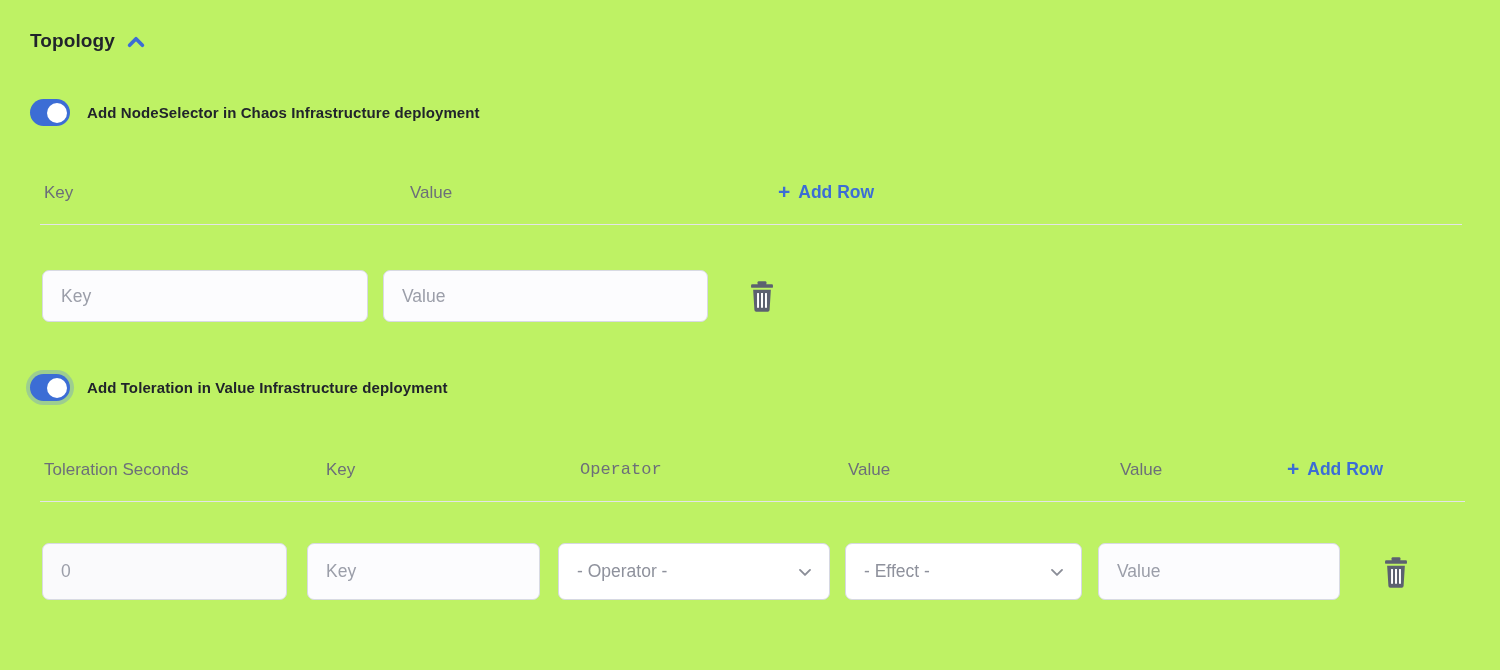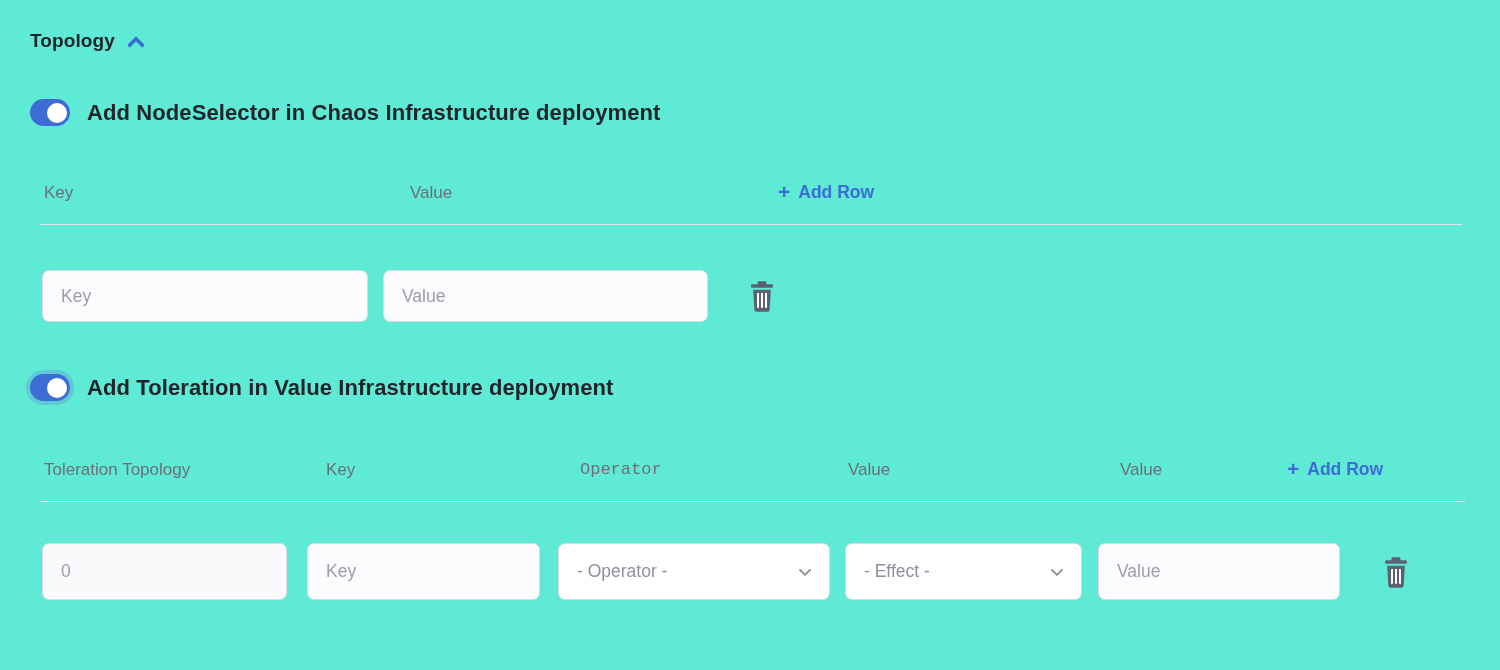--- a/index.html
+++ b/index.html
@@ -4,35 +4,35 @@
 <style>
   html, body {
     margin: 0;
     padding: 0;
     width: 1500px;
     height: 670px;
     background: #ffffff;
     font-family: "Liberation Sans", "DejaVu Sans", sans-serif;
     overflow: hidden;
   }
-  .page { position: relative; width: 1500px; height: 670px; background:#5eead4; }
+  .page { position: relative; width: 1500px; height: 670px; background:#bef264; }
 
   
   .title-row { position: absolute; left: 30px; top: 28px; display: flex; align-items: center; gap: 10px; }
   .title-row .title { font-size: 19px; font-weight: 700; color: #21242b; letter-spacing: .1px; }
   .chev-up { width: 22px; height: 22px; margin-top: 3px; }
 
   
   .toggle-row { position: absolute; left: 30px; display: flex; align-items: center; gap: 17px; }
   .toggle-row.t1 { top: 99px; }
   .toggle-row.t2 { top: 374px; }
   .toggle { position: relative; width: 40px; height: 27px; border-radius: 14px; background: #3c6dd5; flex: 0 0 auto; cursor: pointer; }
   .toggle .knob { position: absolute; top: 3.5px; right: 3.5px; width: 20px; height: 20px; border-radius: 50%; background: #ffffff; }
   .toggle.glow { box-shadow: 0 0 0 4px rgba(96,139,224,0.35); }
-  .toggle-label { font-size: 22px; font-weight: 700; color: #21242b; letter-spacing: .1px; }
+  .toggle-label { font-size: 15px; font-weight: 700; color: #21242b; letter-spacing: .1px; }
 
   
   .thead { position: absolute; display: flex; align-items: center; font-size: 17px; color: #6c6f79; }
   .thead.h1 { left: 44px; top: 182px; }
   .thead.h2 { left: 44px; top: 459px; }
   .thead .col { display: inline-block; white-space: nowrap; }
   .h1 .c0 { width: 366px; }
   .h1 .c1 { width: 368px; }
   .h2 .c0 { width: 282px; }
   .h2 .c1 { width: 254px; }
@@ -120,21 +120,21 @@
   </div>
 
   <div class="toggle-row t2">
     <div class="toggle glow">
       <div class="knob"></div>
     </div>
     <span class="toggle-label">Add Toleration in Value Infrastructure deployment</span>
   </div>
 
   <div class="thead h2">
-    <span class="col c0">Toleration Topology</span>
+    <span class="col c0">Toleration Seconds</span>
     <span class="col c1">Key</span>
     <span class="col c2">Operator</span>
     <span class="col c3">Value</span>
     <span class="col c4">Value</span>
     <button class="add-row-btn">
       <span class="plus">+</span>
       <span>Add Row</span>
     </button>
   </div>
   <div class="divider d2"></div>

